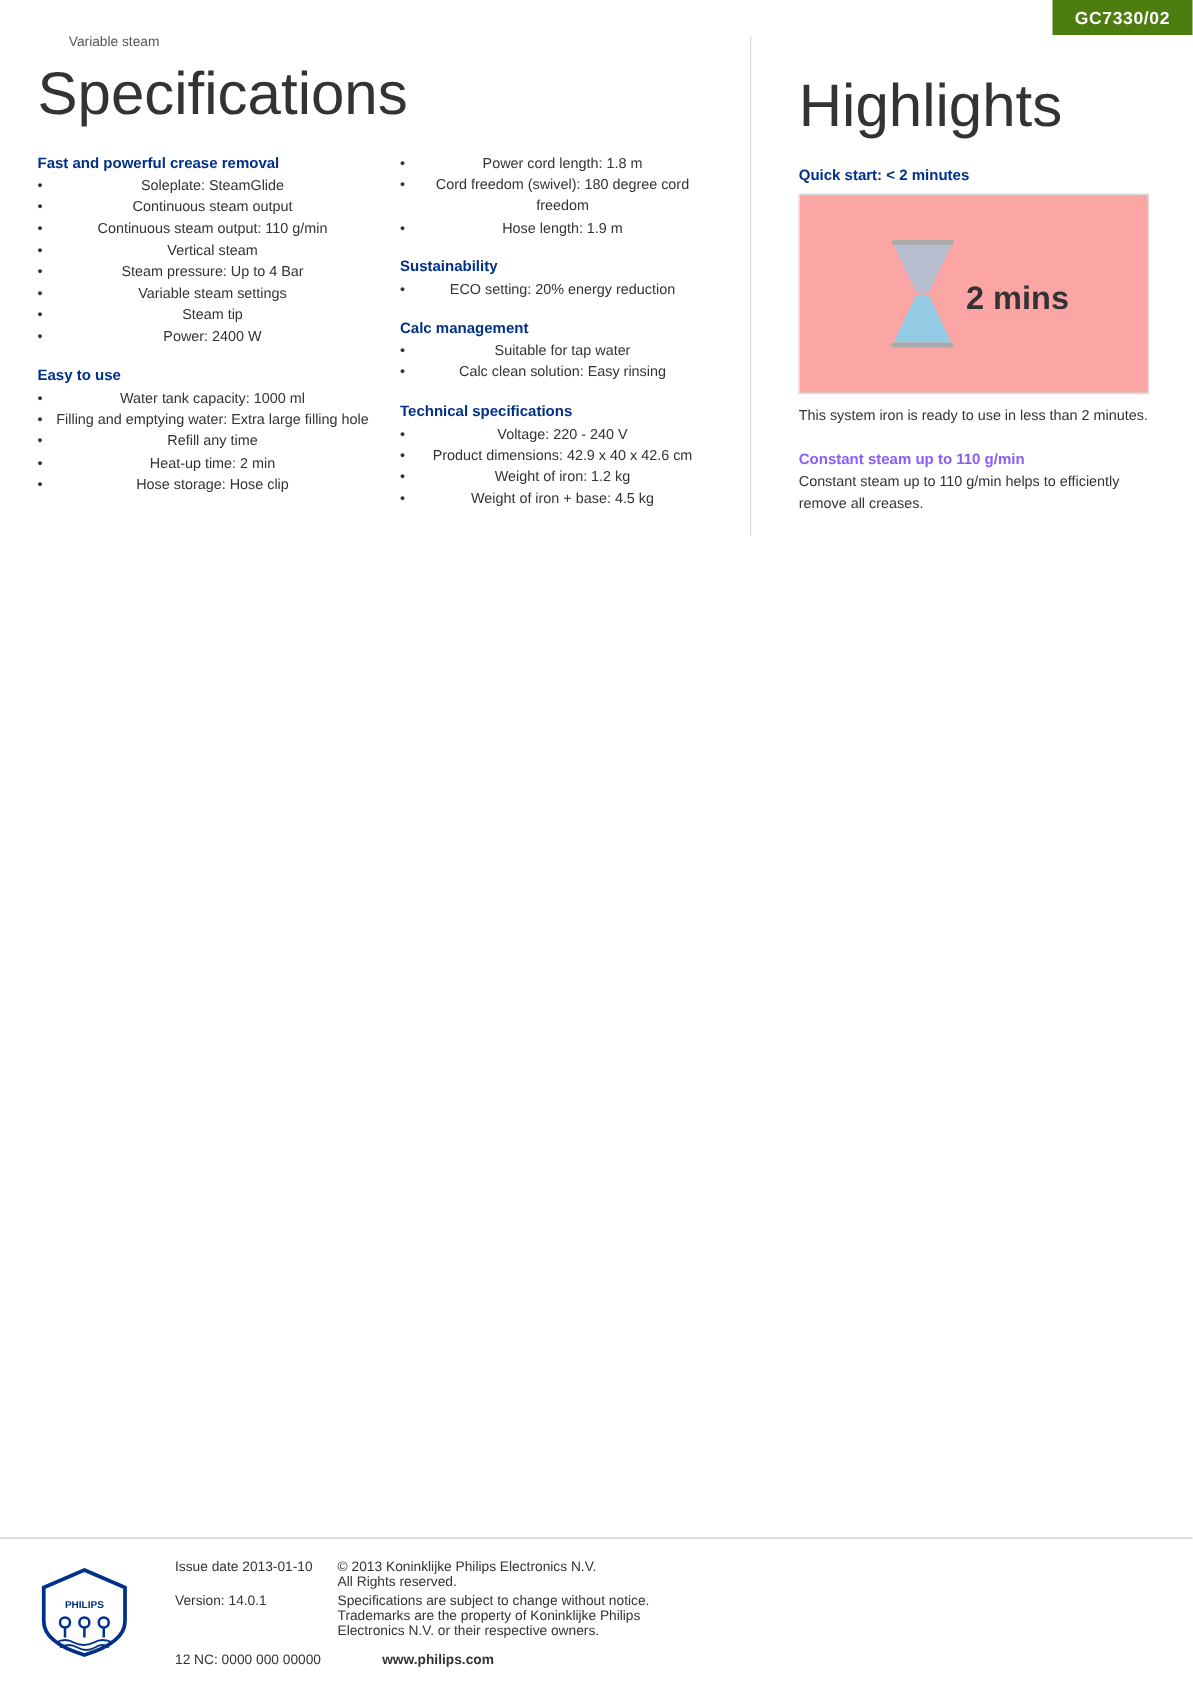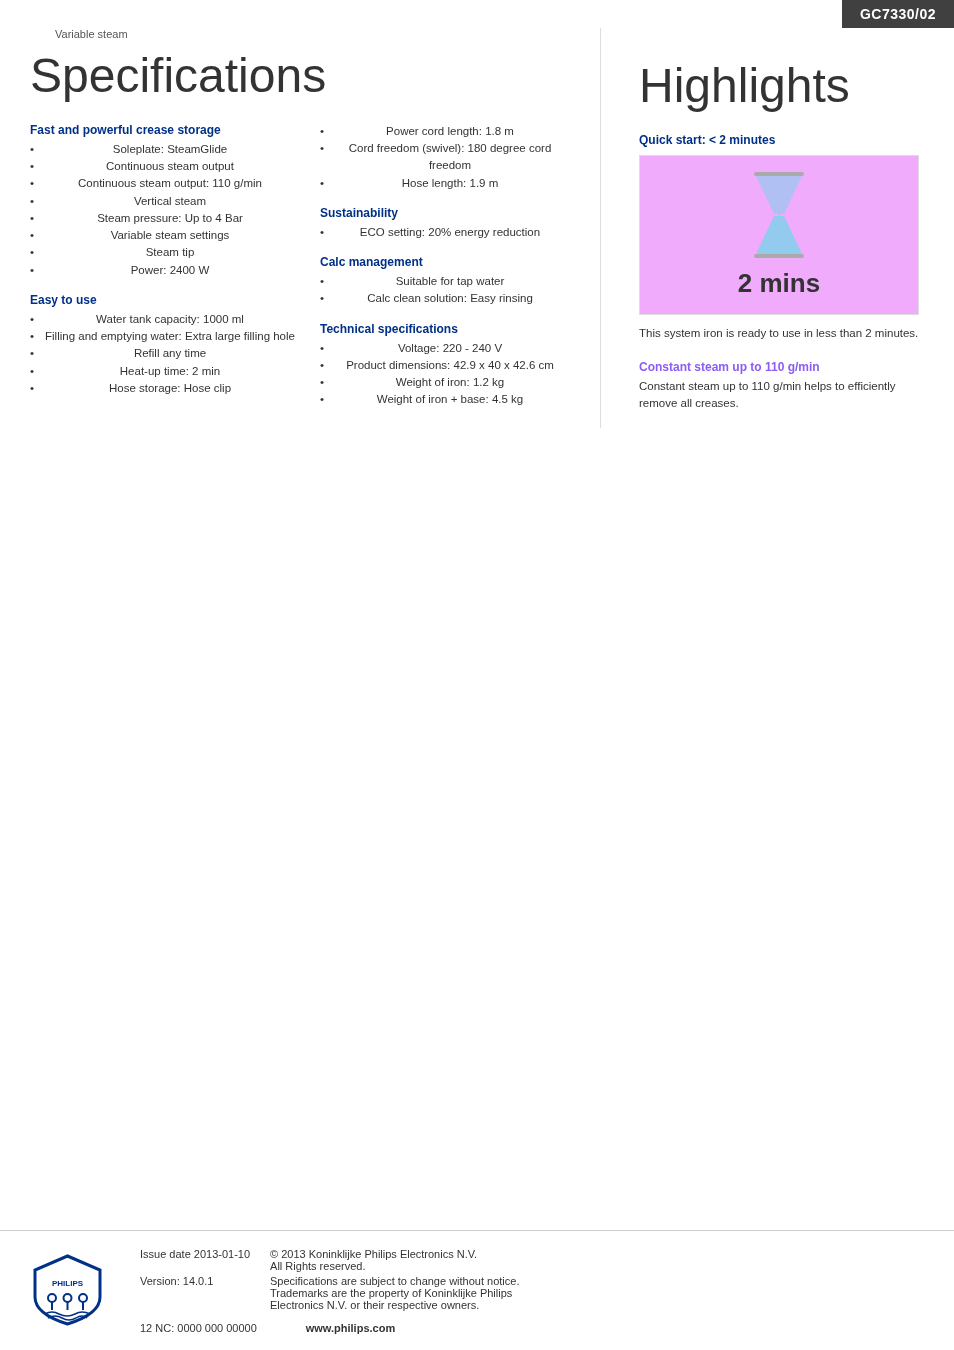--- a/index.html
+++ b/index.html
@@ -18,21 +18,21 @@
       min-height: 1350px;
       padding: 0;
       position: relative;
     }
 
     
     .product-code-bar {
       position: absolute;
       top: 0;
       right: 0;
-      background: #404040;
+      background: #4d7c0f;
       color: #fff;
       font-size: 14px;
       font-weight: bold;
       padding: 6px 18px;
       letter-spacing: 0.5px;
     }
 
     
     .left-col {
       position: absolute;
@@ -136,25 +136,25 @@
       font-weight: bold;
       color: #003087;
       margin-bottom: 8px;
     }
 
     .highlight-image-box {
       width: 280px;
       height: 160px;
       border: 1px solid #ddd;
       display: flex;
-      flex-direction: column;
+      flex-direction: row;
       align-items: center;
       justify-content: center;
       margin-bottom: 10px;
-      background: #f0abfc;
+      background: #fca5a5;
       position: relative;
     }
 
     .mins-label {
       font-size: 26px;
       font-weight: bold;
       color: #333;
       margin-top: 8px;
     }
 
@@ -246,21 +246,21 @@
   </div>
 
   <div class="left-col">
     <div class="product-subtype">Variable steam</div>
     <h1 class="page-title">Specifications</h1>
 
     <div class="specs-columns">
 
       <div class="spec-col-left">
         <div class="spec-section">
-          <div class="spec-section-title">Fast and powerful crease storage</div>
+          <div class="spec-section-title">Fast and powerful crease removal</div>
           <ul class="spec-list" id="fast-removal-list">
               <li>Soleplate: SteamGlide</li>
               <li>Continuous steam output</li>
               <li>Continuous steam output: 110 g/min</li>
               <li>Vertical steam</li>
               <li>Steam pressure: Up to 4 Bar</li>
               <li>Variable steam settings</li>
               <li>Steam tip</li>
               <li>Power: 2400 W</li>
             </ul>

